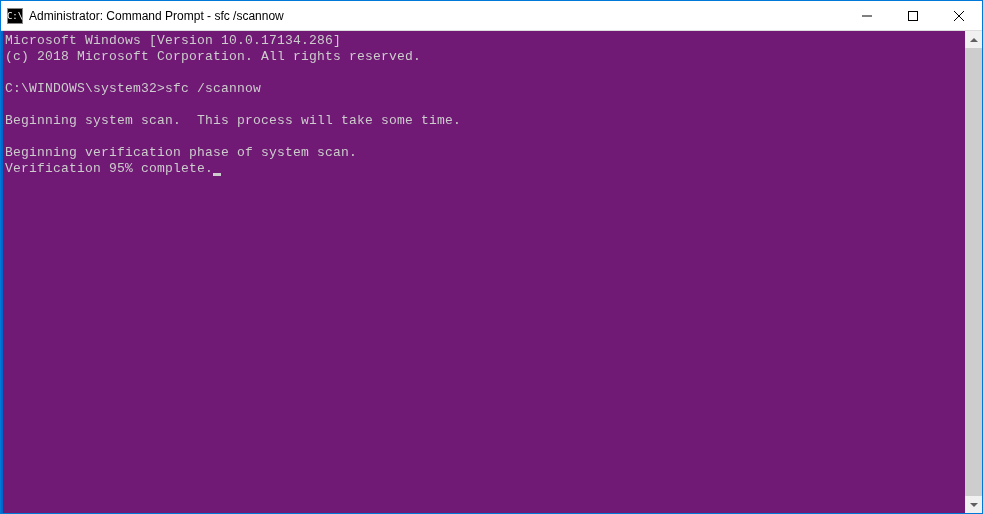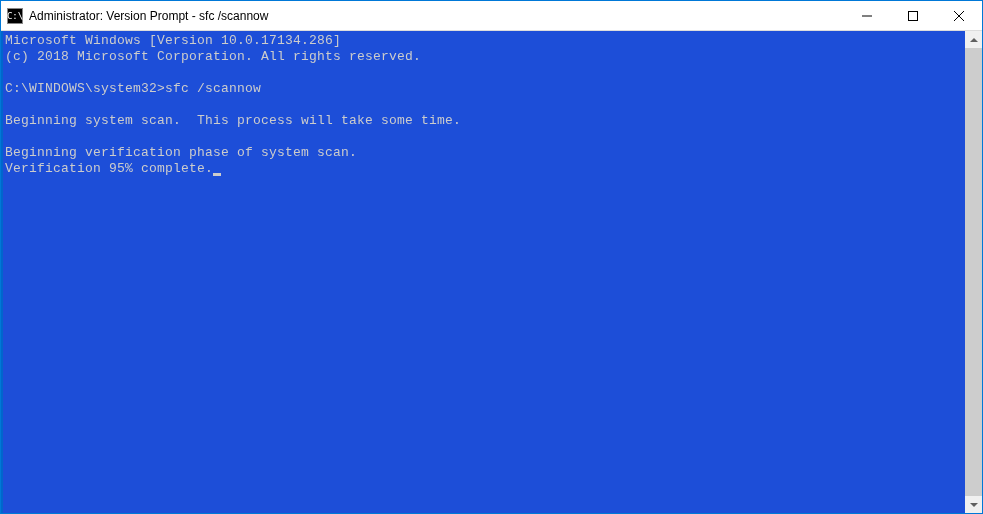--- a/index.html
+++ b/index.html
@@ -63,21 +63,21 @@
       cursor: default;
     }
     .client-area {
       flex: 1;
       display: flex;
       background: #000;
       border-left: 2px solid #0066cc;
     }
     .terminal {
       flex: 1;
-      background: #1d4ed8;
+      background: #701a75;
       color: #cccccc;
       font-family: Consolas, "Courier New", monospace;
       font-size: 13px;
       line-height: 16px;
       padding: 2px 0 2px 2px;
       white-space: pre;
       overflow: hidden;
       letter-spacing: 0.2px;
     }
     .scrollbar {
@@ -116,21 +116,21 @@
       vertical-align: bottom;
       margin-bottom: 1px;
     }
   </style>
 </head>
 <body>
 
 <div class="window">
   <div class="titlebar">
     <span class="titlebar-icon">C:\</span>
-    <span class="titlebar-title">Administrator: Version Prompt - sfc  /scannow</span>
+    <span class="titlebar-title">Administrator: Command Prompt - sfc  /scannow</span>
     <div class="window-controls">
       <div class="window-control">
         <svg width="10" height="10" viewBox="0 0 10 10">
             <line x1="0" y1="5" x2="10" y2="5" stroke="#000" stroke-width="1"></line>
           </svg>
       </div>
       <div class="window-control">
         <svg width="10" height="10" viewBox="0 0 10 10">
             <rect x="0.5" y="0.5" width="9" height="9" fill="none" stroke="#000" stroke-width="1"></rect>
           </svg>

